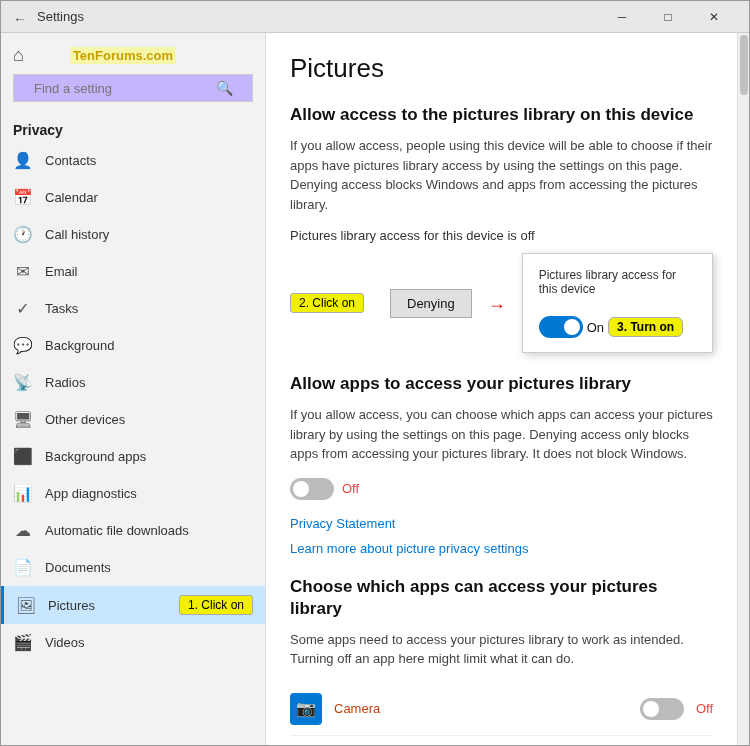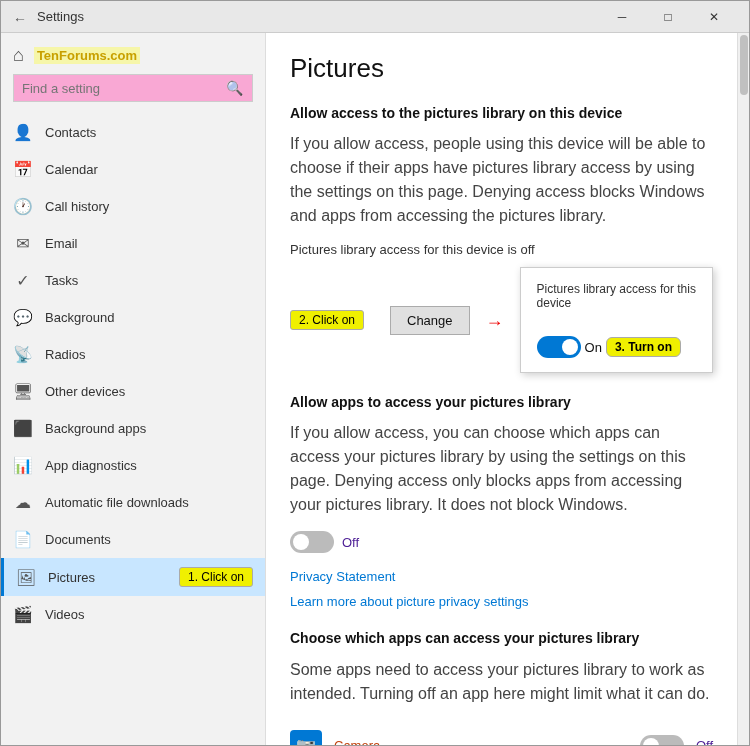--- a/index.html
+++ b/index.html
@@ -68,29 +68,30 @@
     .home-icon {
       font-size: 18px;
       color: #555;
     }
     .watermark {
       font-size: 13px;
       font-weight: bold;
       color: #c8a000;
       background: rgba(255,255,0,0.3);
       padding: 1px 3px;
+      margin-left: 36px;
     }
 
     .search-box {
       margin: 0 12px 12px 12px;
       display: flex;
       align-items: center;
-      background: #f9a8d4;
+      background: #c4b5fd;
       border: 1px solid #ccc;
-      padding: 5px 8px;
+      padding: 5px 20px;
       gap: 6px;
     }
     .search-input {
       flex: 1;
       border: none;
       outline: none;
       font-size: 13px;
       background: transparent;
       color: #333;
     }
@@ -145,29 +146,29 @@
     }
 
     .page-title {
       font-size: 26px;
       font-weight: 300;
       color: #111;
       margin-bottom: 20px;
     }
 
     .section-heading {
-      font-size: 14px;
+      font-size: 17px;
       font-weight: 600;
       color: #111;
       margin-bottom: 10px;
       line-height: 1.3;
     }
 
     .section-desc {
-      font-size: 16px;
+      font-size: 13px;
       color: #444;
       line-height: 1.5;
       margin-bottom: 14px;
     }
 
     .status-line {
       font-size: 13px;
       color: #333;
       margin-bottom: 10px;
     }
@@ -210,21 +211,21 @@
     .popup-card {
       background: #fff;
       border: 1px solid #ccc;
       box-shadow: 2px 2px 8px rgba(0,0,0,0.2);
       padding: 14px 16px;
       min-width: 180px;
     }
     .popup-card-title {
       font-size: 12px;
       color: #333;
-      margin-bottom: 26px;
+      margin-bottom: 20px;
     }
     .toggle-row {
       display: flex;
       align-items: center;
       gap: 4px;
       text-align: center;
     }
     .toggle-on {
       width: 44px;
       height: 22px;
@@ -277,21 +278,21 @@
       position: absolute;
       left: 3px;
       top: 3px;
       width: 16px;
       height: 16px;
       background: #fff;
       border-radius: 50%;
     }
     .toggle-off-label {
       font-size: 13px;
-      color: #4c1d95;
+      color: #ef4444;
     }
 
     .link-text {
       color: #0078d4;
       font-size: 13px;
       cursor: pointer;
       margin-bottom: 10px;
       display: block;
     }
 
@@ -342,20 +343,21 @@
 
     <div class="sidebar">
       <div class="sidebar-top">
         <span class="home-icon">⌂</span>
         <span class="watermark">TenForums.com</span>
       </div>
       <div class="search-box">
         <input class="search-input" type="text" placeholder="Find a setting" style="">
         <span class="search-icon">🔍</span>
       </div>
+      <div class="sidebar-section-title">Privacy</div>
 
       <div class="sidebar-item">
         <span class="sidebar-icon">👤</span>
         <span>Contacts</span>
       </div>
       <div class="sidebar-item">
         <span class="sidebar-icon">📅</span>
         <span>Calendar</span>
       </div>
       <div class="sidebar-item">
@@ -411,21 +413,21 @@
 
     <div class="main-content">
       <h1 class="page-title">Pictures</h1>
 
       <h2 class="section-heading">Allow access to the pictures library on this device</h2>
       <p class="section-desc">If you allow access, people using this device will be able to choose if their apps have pictures library access by using the settings on this page. Denying access blocks Windows and apps from accessing the pictures library.</p>
       <p class="status-line">Pictures library access for this device is off</p>
 
       <div class="change-row" style="position:relative; padding-left: 100px;">
         <span class="click-on-badge" style="position:absolute; left:0; top:50%; transform:translateY(-50%);">2. Click on</span>
-        <button class="change-btn">Change</button>
+        <button class="change-btn">Denying</button>
         <span class="arrow-right">→</span>
 
         <div class="popup-card">
           <div class="popup-card-title">Pictures library access for this device</div>
           <div class="toggle-row">
             <div class="toggle-on"></div>
             <span class="toggle-label">On</span>
             <span class="turn-on-badge">3. Turn on</span>
           </div>
         </div>

